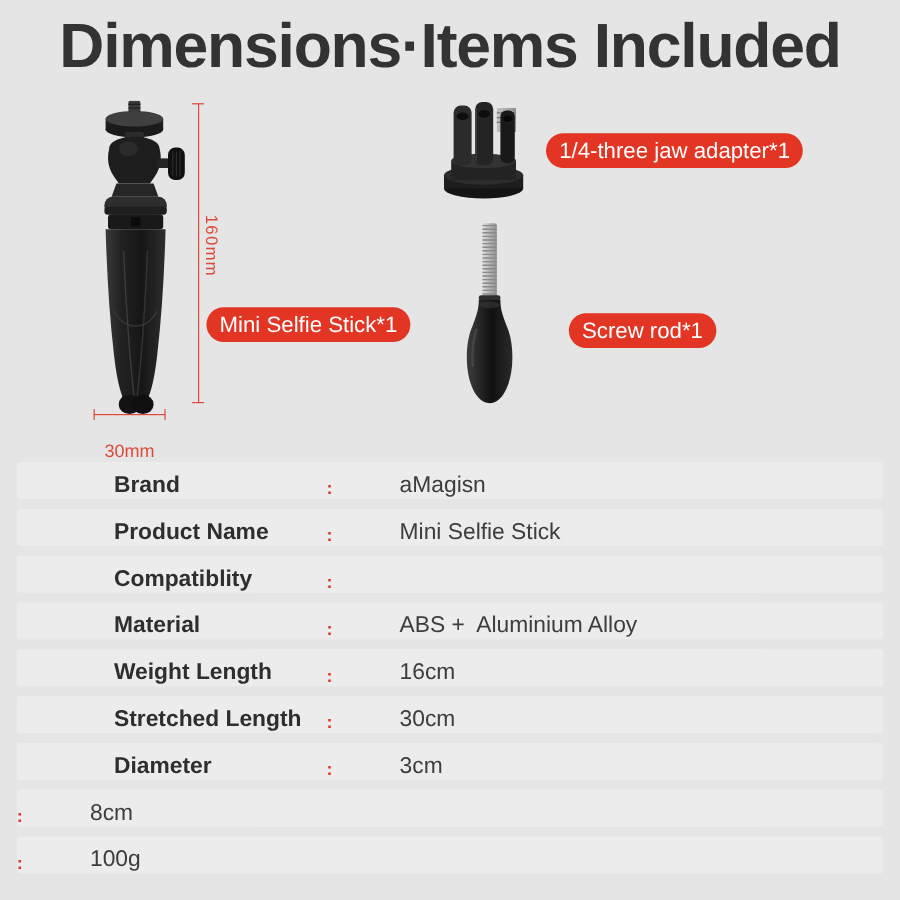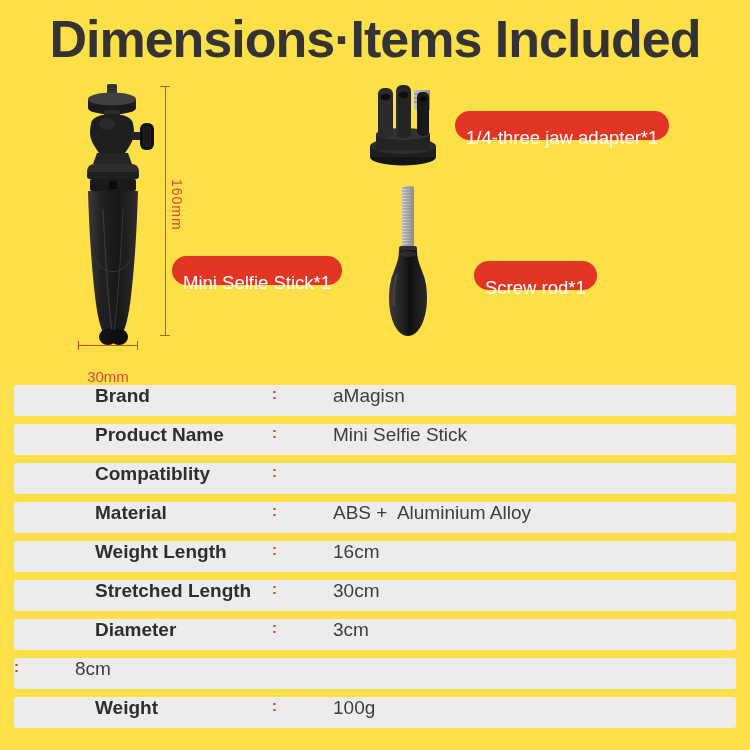--- a/index.html
+++ b/index.html
@@ -4,21 +4,21 @@
 <style>
   :root{
     --accent:#e23524;
     --dim-red:#dd4a3b;
     --row-bg:#ececec;
     --title-color:#333333;
   }
   *{box-sizing:border-box;}
   html,body{margin:0;padding:0;}
   body{width:750px;height:750px;background:#ffffff;font-family:"Liberation Sans",sans-serif;}
-  .page{position:relative;width:750px;height:750px;background:#fde047;overflow:hidden;}
+  .page{position:relative;width:750px;height:750px;background:#e5e5e5;overflow:hidden;}
 
   .title{
     position:absolute;top:13px;left:0;width:100%;
     text-align:center;font-size:52px;font-weight:bold;line-height:1.0;
     color:var(--title-color);letter-spacing:-1px;white-space:nowrap;
   }
 
   
   .img-abs{position:absolute;}
   .tripod-img{left:62px;top:84px;}
@@ -32,33 +32,33 @@
   .dim-vtick-bot{left:160px;top:335px;width:10px;height:1px;}
   .dim-hline{left:78px;top:345px;width:60px;height:1px;}
   .dim-htick-l{left:78px;top:341px;width:1px;height:9px;}
   .dim-htick-r{left:137px;top:341px;width:1px;height:9px;}
   .dim-label{position:absolute;color:var(--dim-red);font-size:14px;background:none;}
   .dim-label-v{left:169px;top:179px;writing-mode:vertical-rl;letter-spacing:1px;}
   .dim-label-h{left:72px;top:349px;width:72px;text-align:center;font-size:15px;margin-top:19px;}
 
   
   .badge{
-    position:absolute;height:29px;line-height:29px;padding:12px 11px;
+    position:absolute;height:29px;line-height:29px;padding:0 11px;
     border-radius:15px;background:var(--accent);color:#ffffff;
     font-size:18.5px;white-space:nowrap;
   }
   .badge-stick{left:172px;top:256px;}
   .badge-adapter{left:455px;top:111px;}
   .badge-rod{left:474px;top:261px;}
 
   
   .spec-table{position:absolute;left:14px;top:385px;width:722px;}
   .spec-row{
     height:31px;margin-bottom:8px;background:var(--row-bg);
-    border-radius:3px;display:flex;align-items:flex-start;
+    border-radius:3px;display:flex;align-items:flex-end;
   }
   .spec-label{margin-left:81px;width:177px;font-weight:bold;font-size:19px;color:#2e2e2e;white-space:nowrap;}
   .spec-colon{width:13px;font-weight:bold;font-size:15px;color:var(--accent);}
   .spec-value{margin-left:48px;font-size:19px;color:#3d3d3d;white-space:pre;}
 </style>
 </head>
 <body>
 
 <div class="page">
 
@@ -210,19 +210,18 @@
     <div class="spec-colon">:</div>
     <div class="spec-value">3cm</div>
   </div>
 
   <div class="spec-row">
     <div class="spec-colon">:</div>
     <div class="spec-value">8cm</div>
   </div>
 
   <div class="spec-row">
-    <div class="spec-label">Weight</div>
     <div class="spec-colon">:</div>
     <div class="spec-value">100g</div>
   </div>
 </div>
 
 </div>
 
 </body></html>

